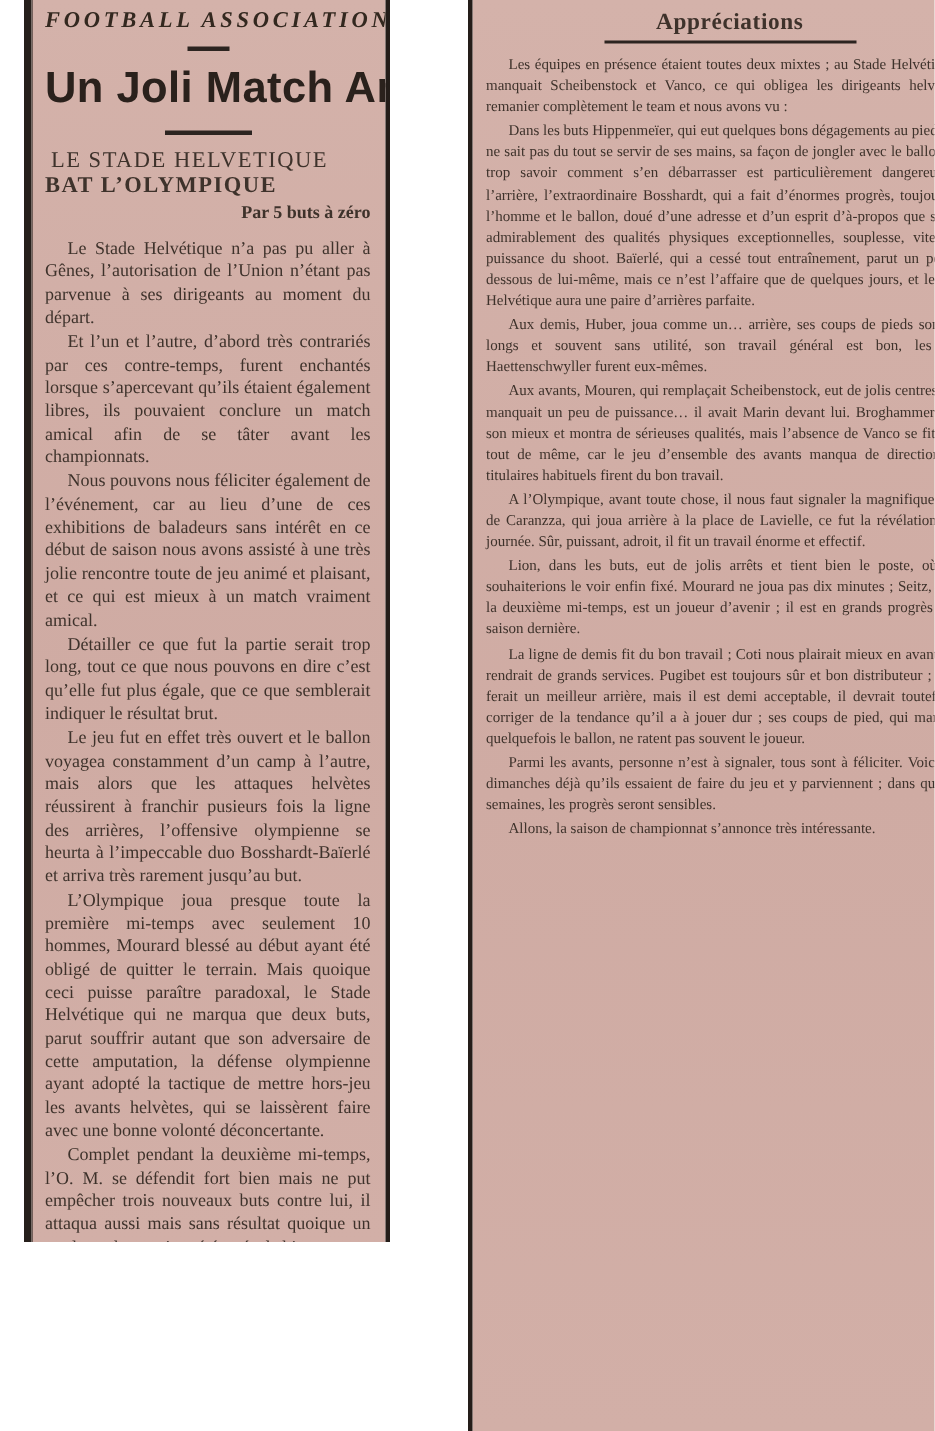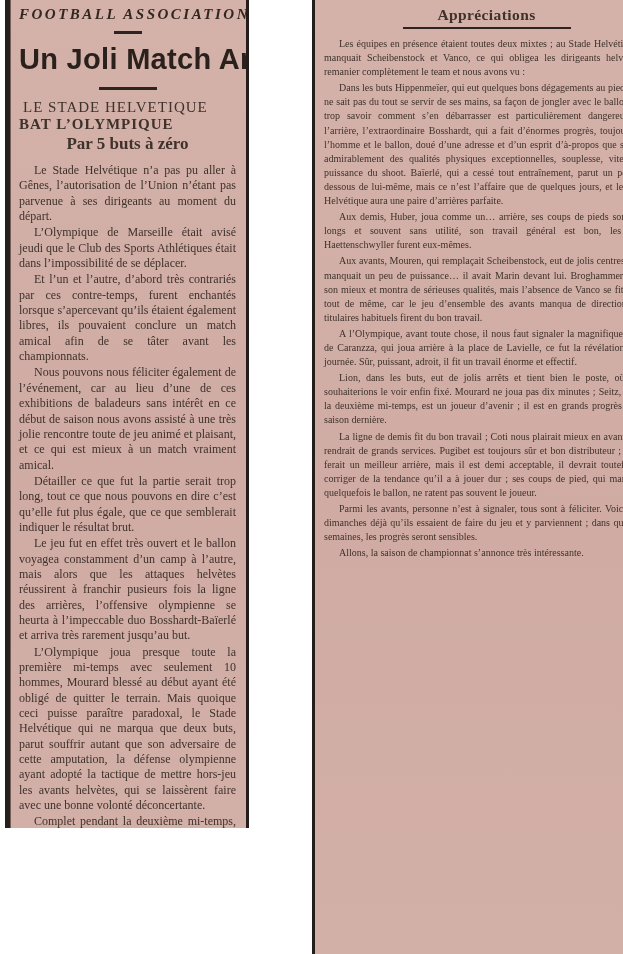--- a/index.html
+++ b/index.html
@@ -6,21 +6,21 @@
   body{
     width:623px;height:954px;position:relative;background:#ffffff;
     font-family:"Liberation Serif", serif;
   }
   .clip{
     position:absolute;box-sizing:border-box;overflow:hidden;
     background:linear-gradient(180deg,#d4b2aa 0%,#cfaba3 55%,#d2afa7 100%);
     color:#3e322b;
   }
   #left-clip{
-    left:5px;top:0;width:244px;height:828px;
+    left:16px;top:0;width:244px;height:828px;
     border-left:5px solid #261f1b;border-right:3px solid #241d19;
   }
   #left-inner{
     height:100%;box-sizing:border-box;
     border-left:1px solid rgba(38,31,27,.55);
     padding:4px 10px 0 8px;
   }
   #right-clip{
     left:312px;top:0;width:349px;height:954px;
     border-left:3px solid #241d19;border-right:3px solid #241d19;
@@ -33,21 +33,21 @@
   }
   .dash-rule{width:28px;height:3px;background:#2c2420;margin:8px auto 2px auto;}
   .main-title{
     font-family:"Liberation Sans", sans-serif;font-weight:bold;
     font-size:29px;letter-spacing:.3px;text-align:center;
     margin:9px 0 0 0;white-space:nowrap;color:#2a211c;
   }
   .title-rule{width:58px;height:3px;background:#2c2420;margin:11px auto 9px auto;}
   .subhead1{font-weight:normal;font-size:15px;letter-spacing:1px;margin:2px 0 0 0;padding-left:4px;}
   .subhead2{font-weight:bold;font-size:15px;letter-spacing:1px;text-align:left;margin:0;padding-right:2px;}
-  .subhead3{font-weight:bold;font-size:17px;text-align:center;margin:1px 0 9px 0;}
+  .subhead3{font-weight:bold;font-size:12px;text-align:right;margin:1px 0 9px 0;}
   .apprec-head{font-weight:bold;font-size:15.5px;text-align:center;margin:3px 0 0 0;letter-spacing:.4px;}
   .apprec-rule{width:168px;height:2px;background:#2c2420;margin:3px auto 8px auto;}
   .body-col p{
     margin:0;text-indent:15px;text-align:justify;
   }
   #left-inner .body-col p{font-size:12px;line-height:15.35px;margin-top:1px;}
   #right-clip .body-col p{font-size:10px;line-height:14.1px;margin-top:2px;}
 </style>
 </head>
 <body>
@@ -56,21 +56,20 @@
   <div id="left-inner">
     <p class="kicker">FOOTBALL ASSOCIATION</p>
     <div class="dash-rule"></div>
     <h1 class="main-title">Un Joli Match Amical</h1>
     <div class="title-rule"></div>
     <p class="subhead1">LE STADE HELVETIQUE</p>
     <p class="subhead2">BAT L’OLYMPIQUE</p>
     <p class="subhead3">Par 5 buts à zéro</p>
     <div class="body-col">
       <p>Le Stade Helvétique n’a pas pu aller à Gênes, l’autorisation de l’Union n’étant pas parvenue à ses dirigeants au moment du départ.</p>
-      <p>L’Olympique de Marseille était avisé jeudi que le Club des Sports Athlétiques était dans l’impossibilité de se déplacer.</p>
       <p>Et l’un et l’autre, d’abord très contrariés par ces contre-temps, furent enchantés lorsque s’apercevant qu’ils étaient également libres, ils pouvaient conclure un match amical afin de se tâter avant les championnats.</p>
       <p>Nous pouvons nous féliciter également de l’événement, car au lieu d’une de ces exhibitions de baladeurs sans intérêt en ce début de saison nous avons assisté à une très jolie rencontre toute de jeu animé et plaisant, et ce qui est mieux à un match vraiment amical.</p>
       <p>Détailler ce que fut la partie serait trop long, tout ce que nous pouvons en dire c’est qu’elle fut plus égale, que ce que semblerait indiquer le résultat brut.</p>
       <p>Le jeu fut en effet très ouvert et le ballon voyagea constamment d’un camp à l’autre, mais alors que les attaques helvètes réussirent à franchir pusieurs fois la ligne des arrières, l’offensive olympienne se heurta à l’impeccable duo Bosshardt-Baïerlé et arriva très rarement jusqu’au but.</p>
       <p>L’Olympique joua presque toute la première mi-temps avec seulement 10 hommes, Mourard blessé au début ayant été obligé de quitter le terrain. Mais quoique ceci puisse paraître paradoxal, le Stade Helvétique qui ne marqua que deux buts, parut souffrir autant que son adversaire de cette amputation, la défense olympienne ayant adopté la tactique de mettre hors-jeu les avants helvètes, qui se laissèrent faire avec une bonne volonté déconcertante.</p>
       <p>Complet pendant la deuxième mi-temps, l’O. M. se défendit fort bien mais ne put empêcher trois nouveaux buts contre lui, il attaqua aussi mais sans résultat quoique un ou deux shoots aient été ratés de bien peu.</p>
     </div>
   </div>
 </div>
 

